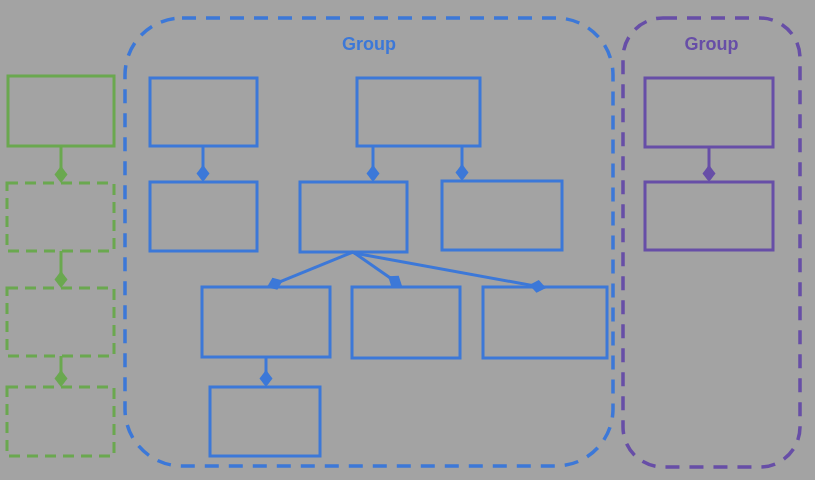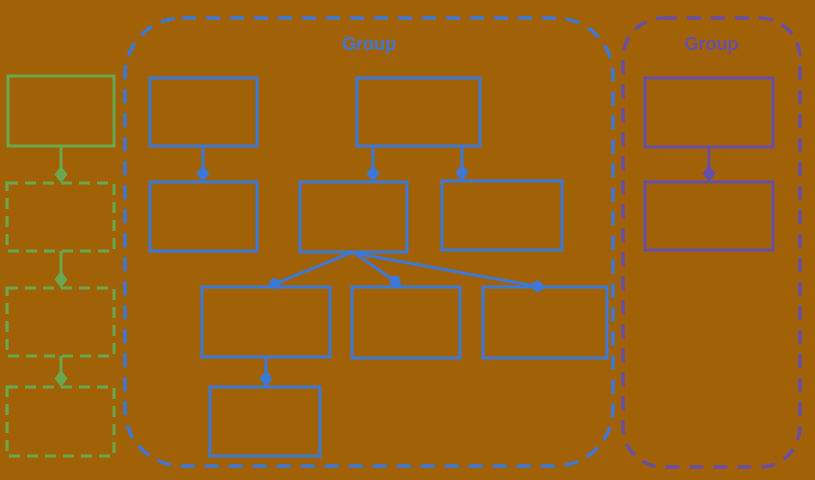--- a/index.html
+++ b/index.html
@@ -8,21 +8,21 @@
     background: #000000;
     width: 815px;
     height: 480px;
     overflow: hidden;
     font-family: "Liberation Sans", sans-serif;
   }
   #stage {
     position: relative;
     width: 815px;
     height: 480px;
-    background: #a16207;
+    background: #a3a3a3;
   }
   svg text.group-label {
     font-family: "Liberation Sans", sans-serif;
     font-weight: bold;
     font-size: 18px;
   }
 </style>
 </head>
 <body>
 

